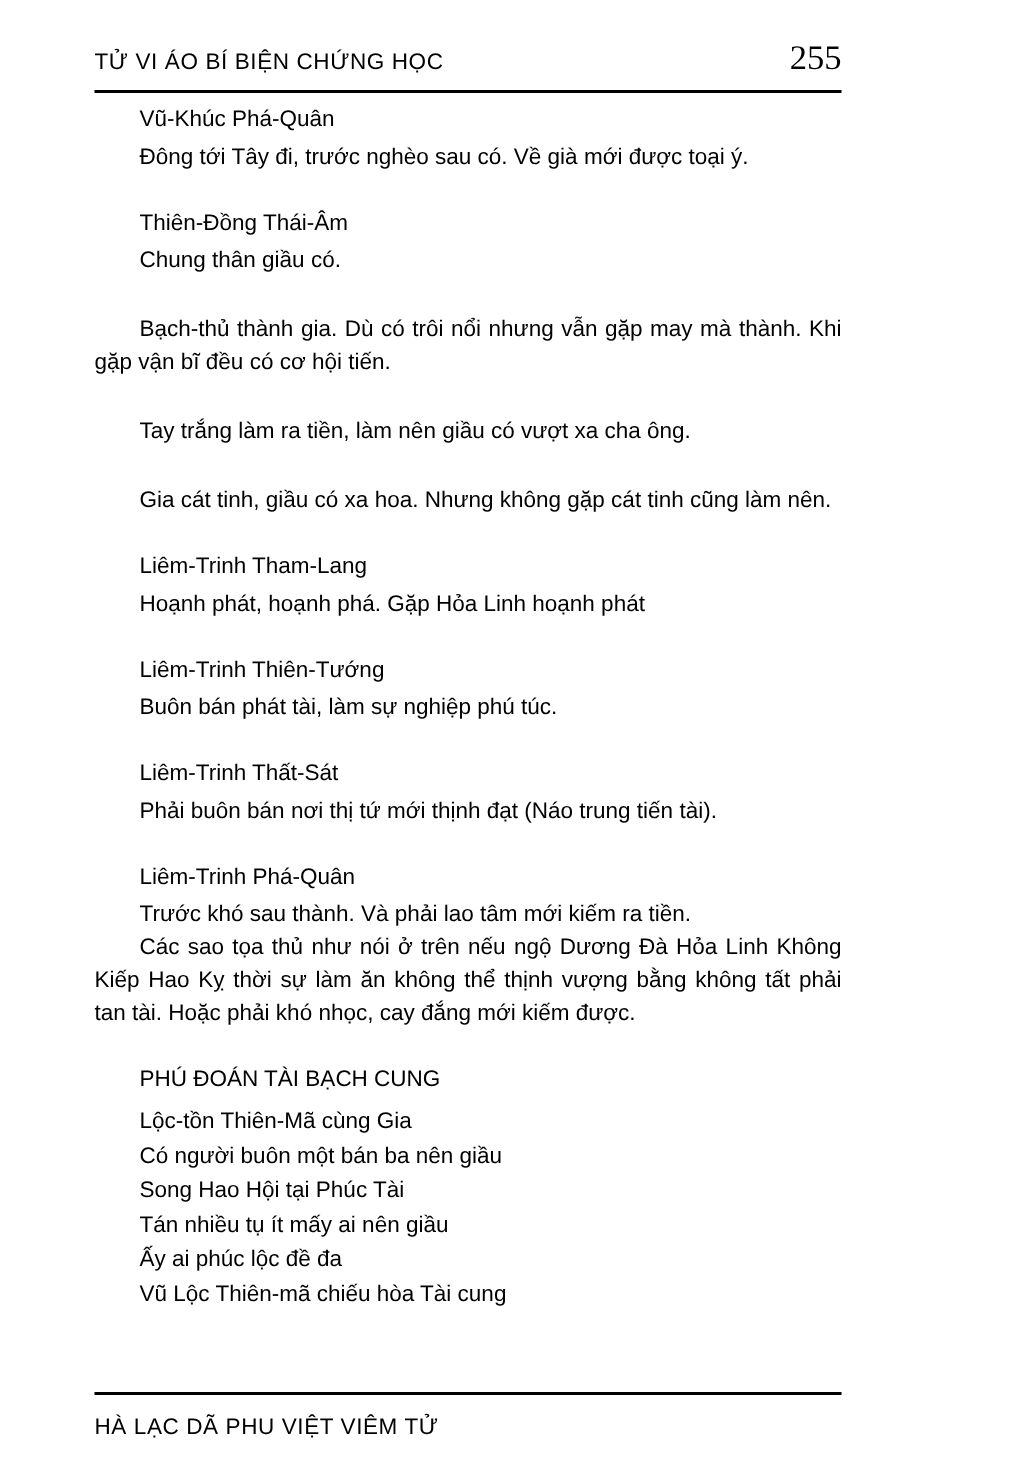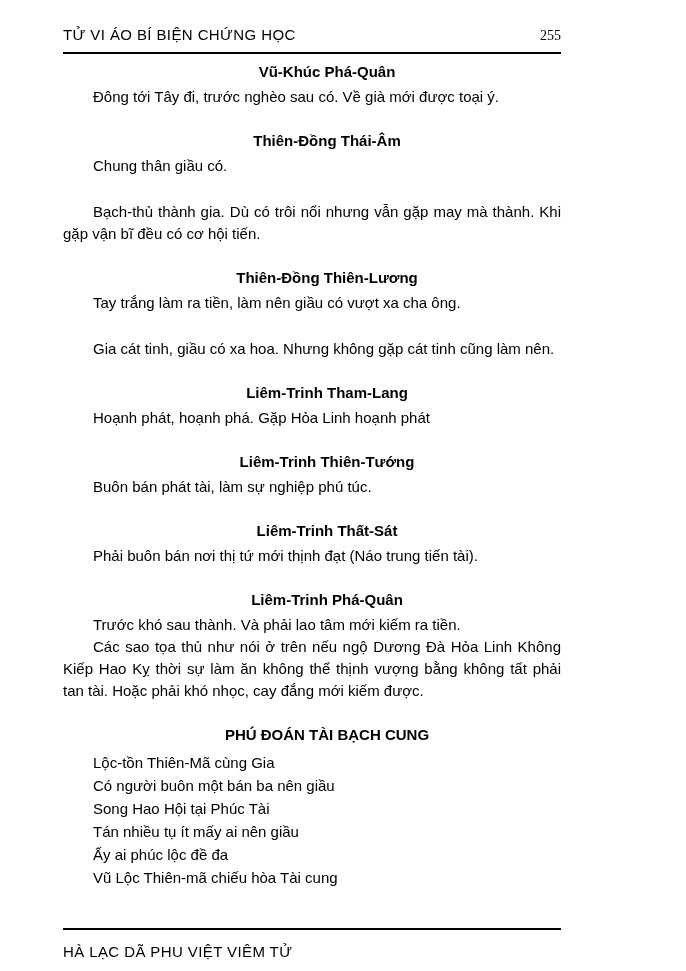--- a/index.html
+++ b/index.html
@@ -20,30 +20,29 @@
     align-items: baseline;
     border-bottom: 2px solid #000;
     padding-bottom: 8px;
   }
   .running-header .title {
     font-size: 15px;
     letter-spacing: 0.4px;
   }
   .running-header .page-num {
     font-family: "Liberation Serif", serif;
-    font-size: 14px;
+    font-size: 23px;
   }
   .content { padding-top: 9px; }
   .entry { margin: 0 0 24px 0; }
   .entry h2 {
     font-size: 15px;
-    font-weight: bold;
+    font-weight: normal;
     line-height: 17px;
     margin: 0 0 6px 30px;
-    text-align: center;
   }
   .entry p {
     font-size: 15px;
     line-height: 22px;
     margin: 0;
     text-indent: 30px;
     text-align: justify;
   }
   .poem { margin-bottom: 0; }
   .poem h2 { margin-bottom: 8px; }
@@ -84,21 +83,20 @@
     <section class="entry">
       <h2>Thiên-Đồng Thái-Âm</h2>
       <p>Chung thân giầu có.</p>
     </section>
 
     <section class="entry">
       <p>Bạch-thủ thành gia. Dù có trôi nổi nhưng vẫn gặp may mà thành. Khi gặp vận bĩ đều có cơ hội tiến.</p>
     </section>
 
     <section class="entry">
-      <h2>Thiên-Đồng Thiên-Lương</h2>
       <p>Tay trắng làm ra tiền, làm nên giầu có vượt xa cha ông.</p>
     </section>
 
     <section class="entry">
       <p>Gia cát tinh, giầu có xa hoa. Nhưng không gặp cát tinh cũng làm nên.</p>
     </section>
 
     <section class="entry">
       <h2>Liêm-Trinh Tham-Lang</h2>
       <p>Hoạnh phát, hoạnh phá. Gặp Hỏa Linh hoạnh phát</p>

